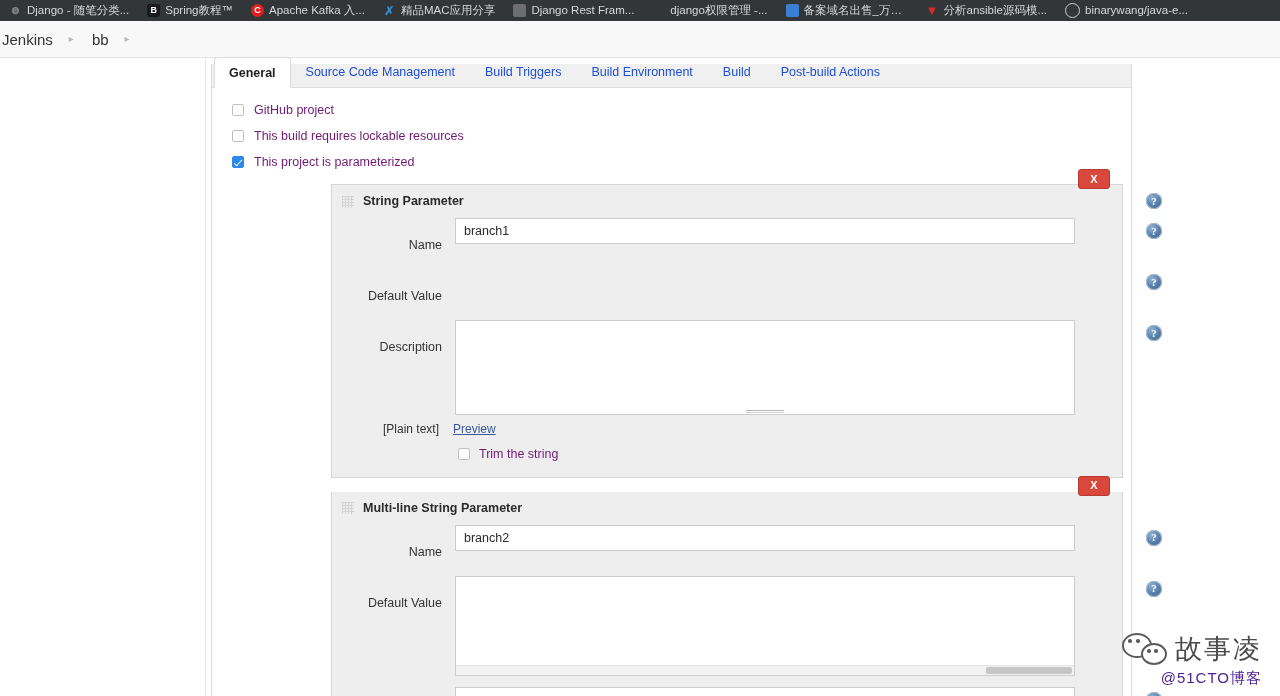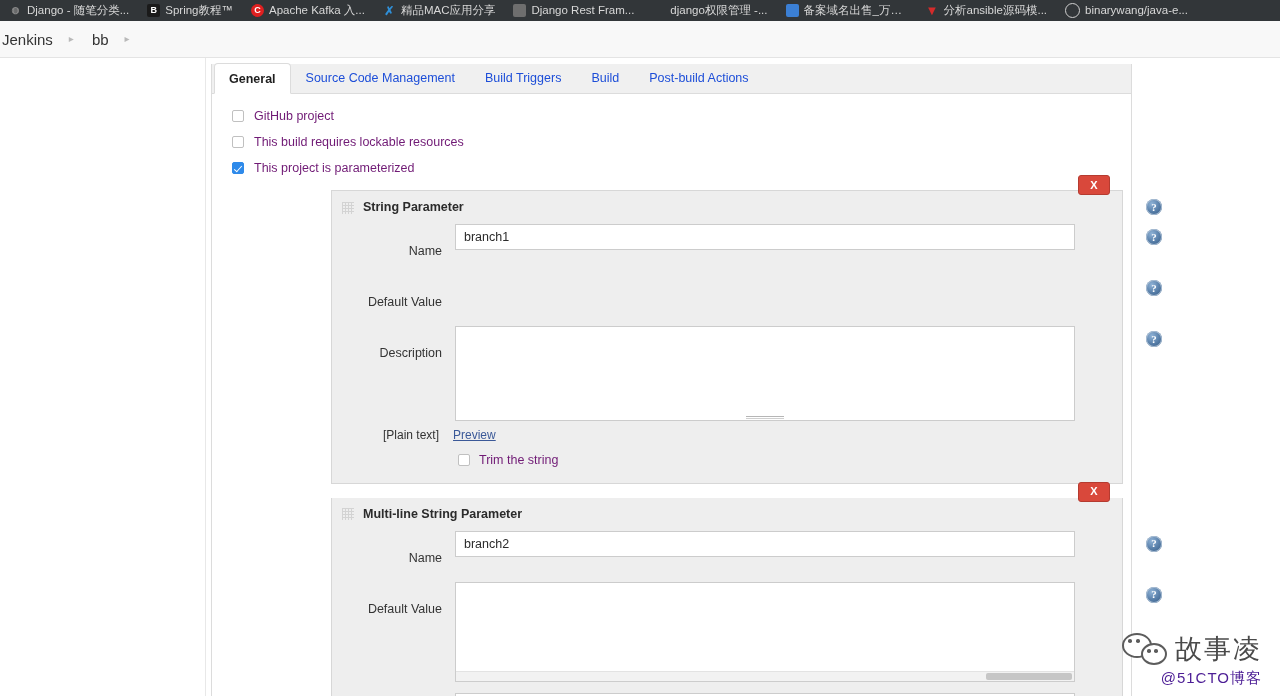--- a/index.html
+++ b/index.html
@@ -113,21 +113,21 @@
     min-height: 700px;
     background: #ffffff;
     border: 1px solid #dcdcdc;
     border-top: none;
     box-sizing: border-box;
   }
 
   
   .tab-bar {
     position: relative;
-    height: 30px;
+    height: 24px;
     background: #f0f0f0;
     border-bottom: 1px solid #dcdcdc;
     display: flex;
     align-items: flex-end;
     padding-left: 2px;
     box-sizing: border-box;
   }
   .tab {
     padding: 0 14px;
     height: 31px;
@@ -455,20 +455,21 @@
 
   <div class="sidebar"></div>
 
   <div class="main-area">
     <div class="config-panel">
 
       <div class="tab-bar">
         <div class="tab active">General</div>
         <div class="tab">Source Code Management</div>
         <div class="tab">Build Triggers</div>
+        <div class="tab">Build Environment</div>
         <div class="tab">Build</div>
         <div class="tab">Post-build Actions</div>
       </div>
 
       <div class="form-body">
 
         <div class="check-row">
           <span class="cb"></span>
           <span class="check-label">GitHub project</span>
         </div>

